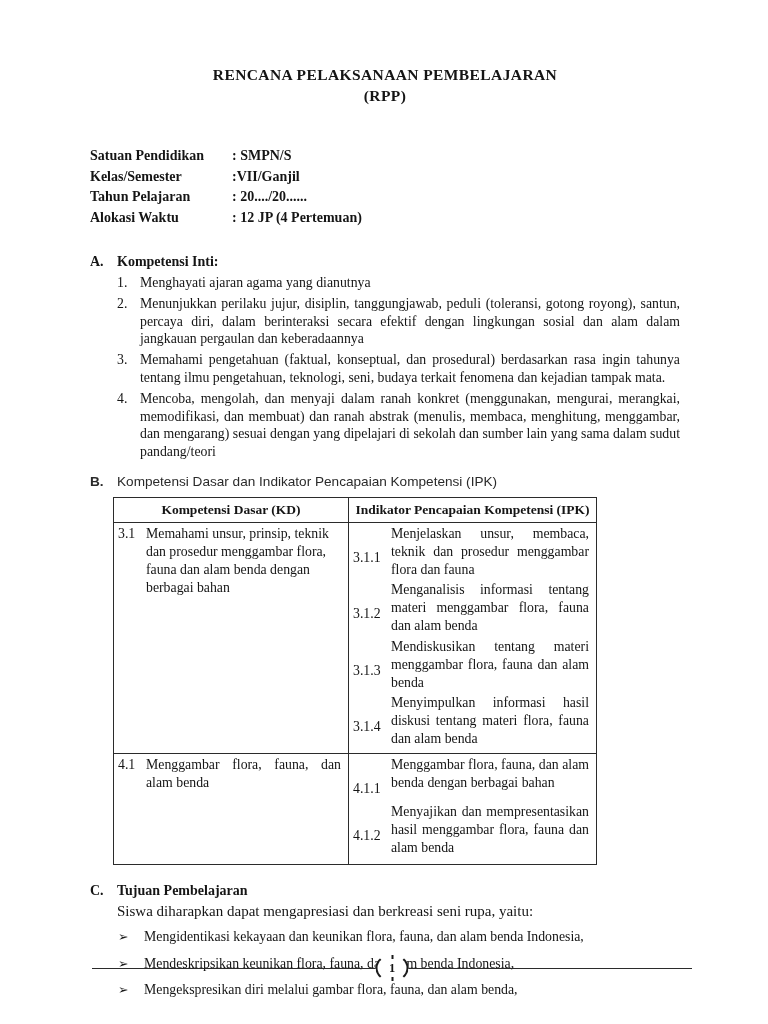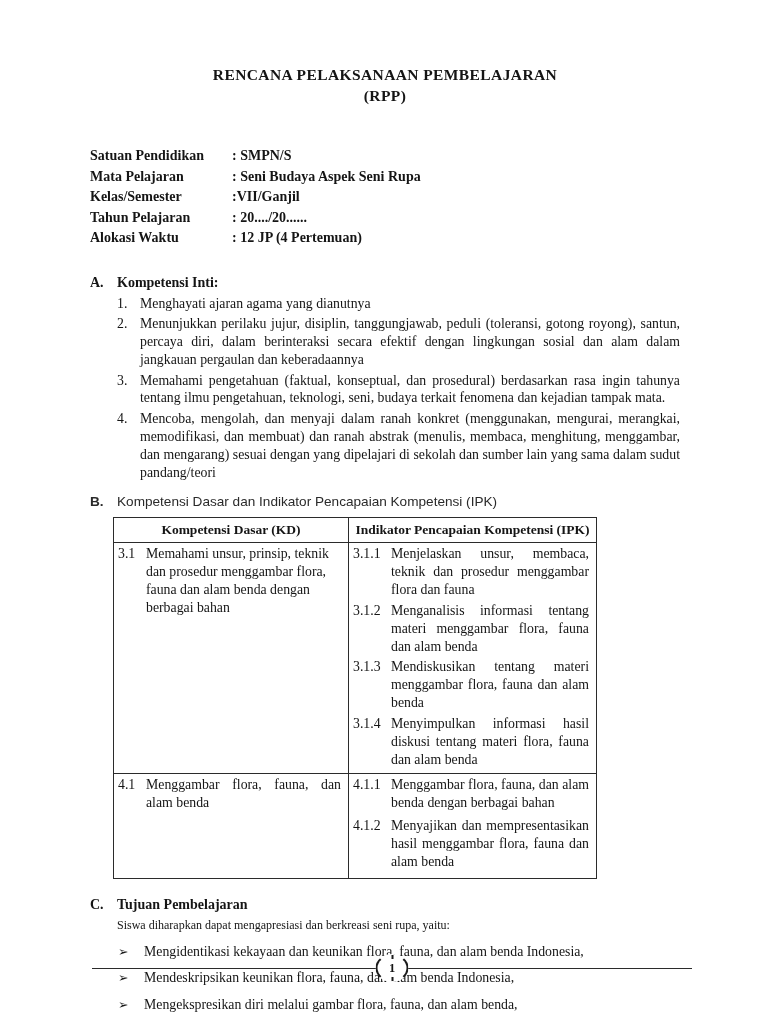--- a/index.html
+++ b/index.html
@@ -52,26 +52,26 @@
   .kd th, .kd td { border: 1.8px solid #2b2b2b; vertical-align: top; }
   .kd th { text-align: center; font-size: 13.5px; padding: 3px 4px; line-height: 18px; }
   .kd td { padding: 2px 7px 2px 4px; }
   .kd tr.row1 td { height: 154px; }
   .kd-entry { display: flex; line-height: 18px; }
   .kd-num { width: 28px; flex: none; }
   .kd-text { flex: 1; }
   .kd-text.just { text-align: justify; }
   .ipk-item { display: flex; line-height: 18px; margin-bottom: 2.5px; }
   .row2 .ipk-item { margin-bottom: 5px; }
-  .ipk-num { width: 38px; flex: none; }
+  .ipk-num { width: 38px; flex: none; margin-top: 24px; }
   .ipk-text { flex: 1; text-align: justify; }
 
   
   .sec-c { margin-top: 16px; }
-  .c-intro { margin-left: 27px; margin-top: 2px; font-size: 12px; line-height: 18px; }
+  .c-intro { margin-left: 27px; margin-top: 2px; font-size: 15px; line-height: 18px; }
   .c-bullets { margin-top: 2px; }
   .c-bullet { display: flex; margin-top: 8.5px; font-size: 13.8px; line-height: 18px; }
   .c-bullet-icon { width: 26px; flex: none; margin-left: 28px; font-size: 12.5px; font-family: "DejaVu Sans", sans-serif; color: #1b1b1b; }
   .c-bullet-text { flex: 1; }
 
   
   .footer { position: absolute; top: 968px; left: 92px; width: 600px; border-top: 1.8px solid #2b2b2b; }
   .pagenum-badge {
     position: absolute; left: 50%; top: -15px; transform: translateX(-50%);
     width: 33px; height: 28px; background: #ffffff; border-radius: 50%;
@@ -95,24 +95,20 @@
 
   <div class="doc-title">
     <div>RENCANA PELAKSANAAN PEMBELAJARAN</div>
     <div>(RPP)</div>
   </div>
 
   <div class="meta">
     <div class="meta-row">
       <span class="meta-label">Satuan Pendidikan</span>
       <span class="meta-value">: SMPN/S</span>
-    </div>
-    <div class="meta-row">
-      <span class="meta-label">Mata Pelajaran</span>
-      <span class="meta-value">: Seni Budaya Aspek Seni Rupa</span>
     </div>
     <div class="meta-row">
       <span class="meta-label">Kelas/Semester</span>
       <span class="meta-value">:VII/Ganjil</span>
     </div>
     <div class="meta-row">
       <span class="meta-label">Tahun Pelajaran</span>
       <span class="meta-value">: 20..../20......</span>
     </div>
     <div class="meta-row">

